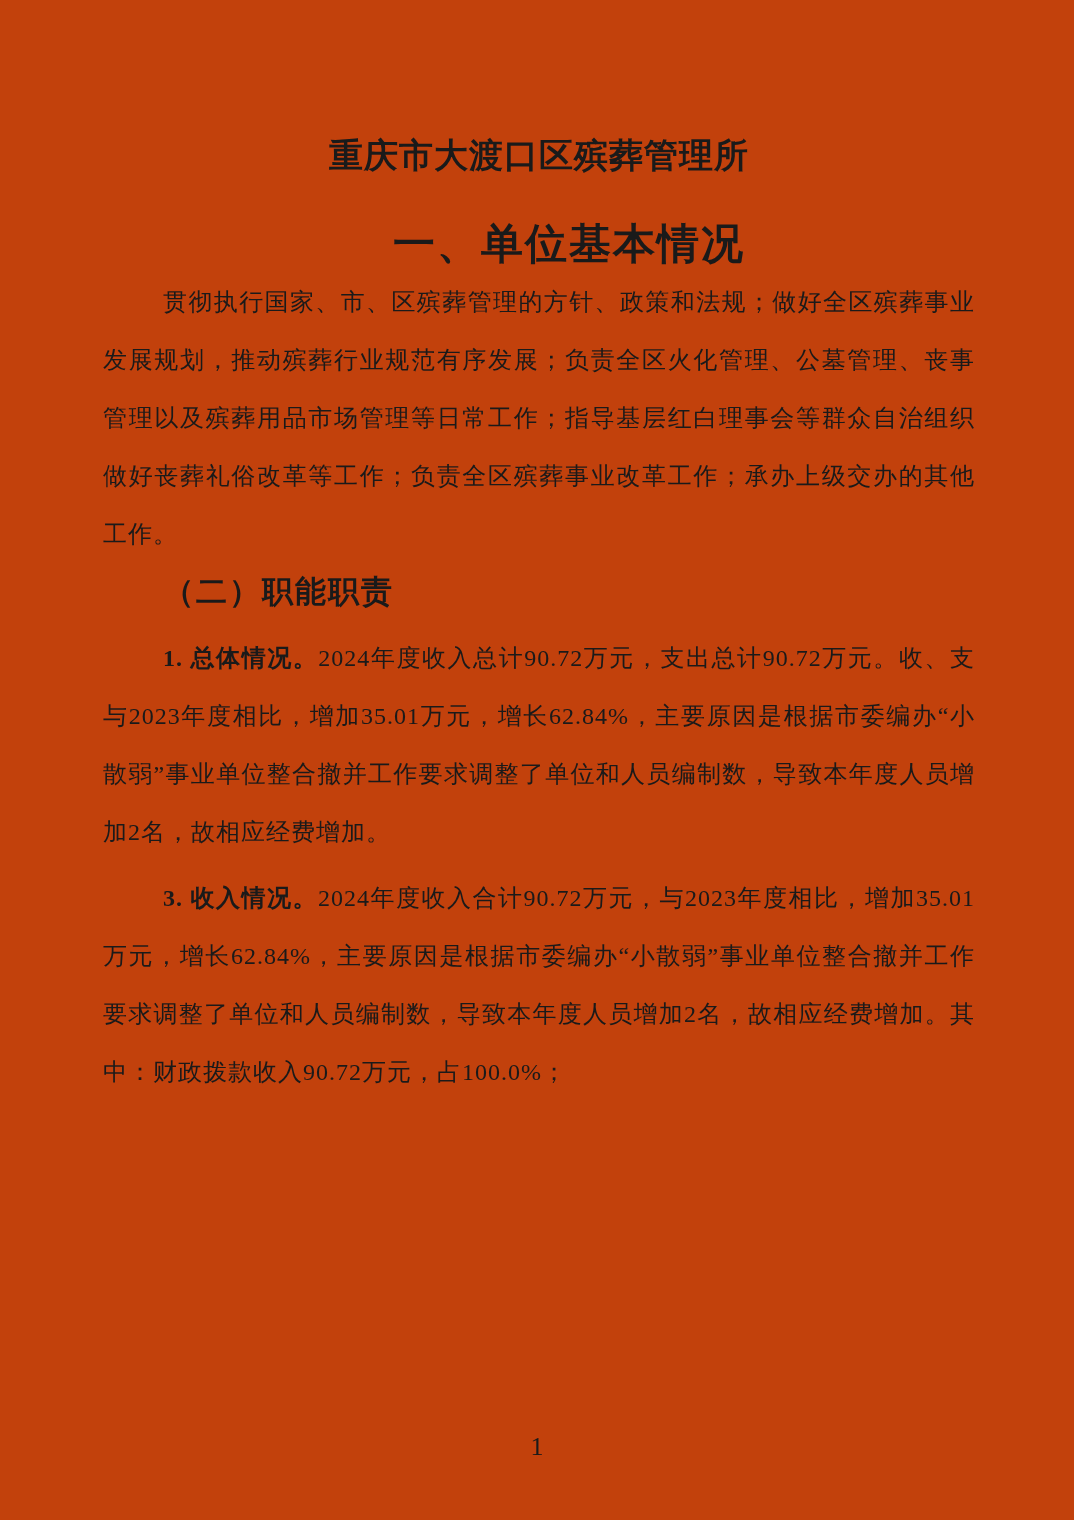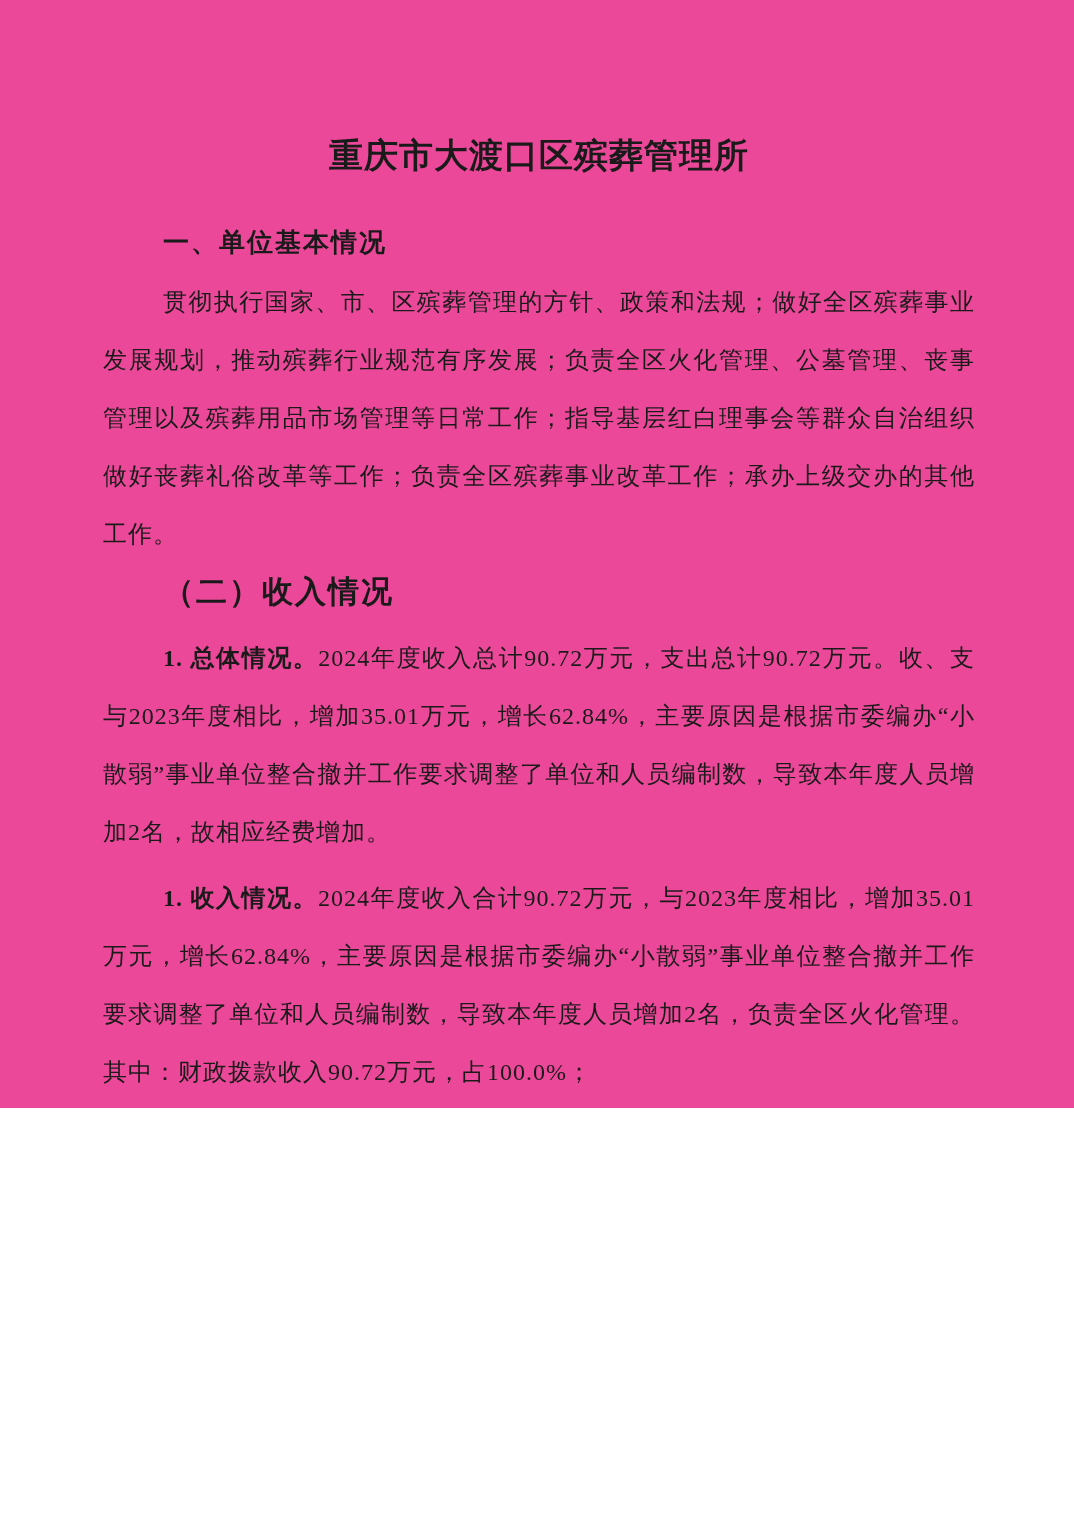--- a/index.html
+++ b/index.html
@@ -3,49 +3,50 @@
 <meta charset="utf-8">
 <style>
   html, body {
     margin: 0;
     padding: 0;
     background: #ffffff;
   }
   .page {
     position: relative;
     width: 1074px;
-    height: 1108px;
-    background: #ec4899;
+    height: 1520px;
+    background: #c2410c;
     color: #1a1a1a;
     font-family: "Liberation Serif", serif;
     overflow: hidden;
     box-sizing: border-box;
   }
   .content {
     position: absolute;
     left: 103px;
     top: 128px;
     width: 872px;
   }
   .doc-title {
     text-align: center;
     font-weight: bold;
     font-size: 34px;
     line-height: 55px;
     letter-spacing: 1px;
     margin: 0 0 32px 0;
   }
   .h1 {
-    font-family: Liberation Mono, monospace;
+    font-family: Liberation Sans, sans-serif;
     font-weight: bold;
-    font-size: 26px;
+    font-size: 42px;
     line-height: 58px;
     text-indent: 60px;
     letter-spacing: 2px;
     margin: 0;
+    text-align: center;
   }
   .h2 {
     font-family: "Liberation Serif", serif;
     font-weight: bold;
     font-size: 31px;
     line-height: 58px;
     text-indent: 60px;
     letter-spacing: 2px;
     margin: 0;
   }
@@ -83,25 +84,25 @@
 
     <div class="doc-title">
       <div>重庆市大渡口区殡葬管理所</div>
     </div>
 
     <div class="h1">一、单位基本情况</div>
 
 
     <p class="para">贯彻执行国家、市、区殡葬管理的方针、政策和法规；做好全区殡葬事业发展规划，推动殡葬行业规范有序发展；负责全区火化管理、公墓管理、丧事管理以及殡葬用品市场管理等日常工作；指导基层红白理事会等群众自治组织做好丧葬礼俗改革等工作；负责全区殡葬事业改革工作；承办上级交办的其他工作。</p>
 
-    <div class="h2">（二）收入情况</div>
+    <div class="h2">（二）职能职责</div>
 
 
 
 
     <p class="para p-shift"><span class="lead">1. 总体情况。</span><span>2024年度收入总计90.72万元，支出总计90.72万元。收、支与2023年度相比，增加35.01万元，增长62.84%，主要原因是根据市委编办“小散弱”事业单位整合撤并工作要求调整了单位和人员编制数，导致本年度人员增加2名，故相应经费增加。</span></p>
 
-    <p class="para p-shift"><span class="lead">1. 收入情况。</span><span>2024年度收入合计90.72万元，与2023年度相比，增加35.01万元，增长62.84%，主要原因是根据市委编办“小散弱”事业单位整合撤并工作要求调整了单位和人员编制数，导致本年度人员增加2名，负责全区火化管理。其中：财政拨款收入90.72万元，占100.0%；</span></p>
+    <p class="para p-shift"><span class="lead">3. 收入情况。</span><span>2024年度收入合计90.72万元，与2023年度相比，增加35.01万元，增长62.84%，主要原因是根据市委编办“小散弱”事业单位整合撤并工作要求调整了单位和人员编制数，导致本年度人员增加2名，故相应经费增加。其中：财政拨款收入90.72万元，占100.0%；</span></p>
 
   </div>
 
   <div class="page-footer">1</div>
 </div>
 
 </body></html>

